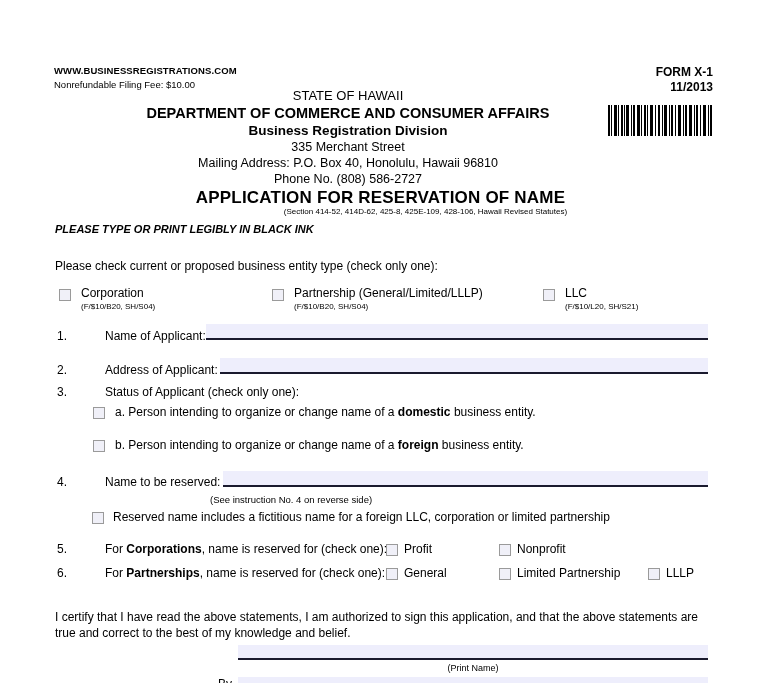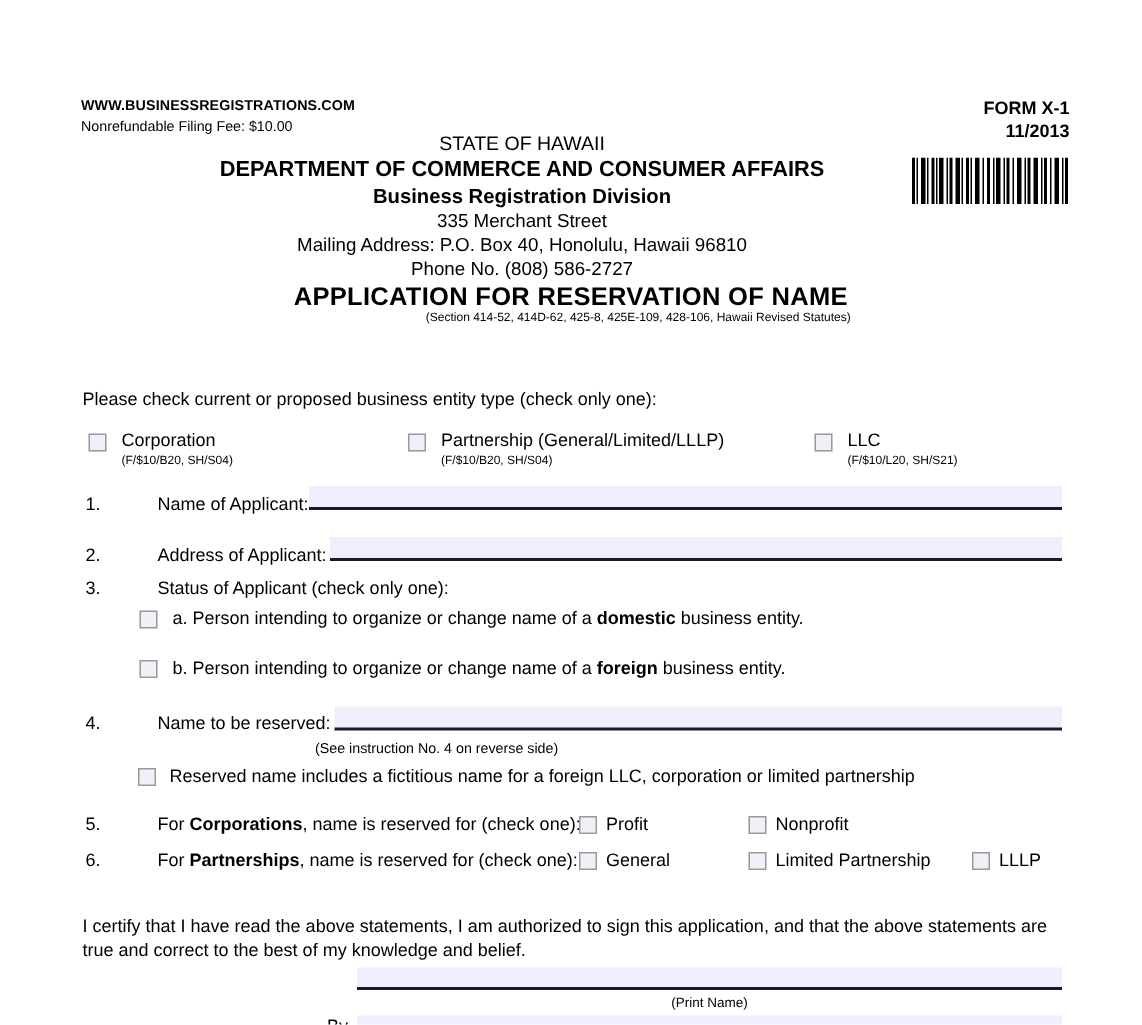--- a/index.html
+++ b/index.html
@@ -321,20 +321,21 @@
     <div class="l1">STATE OF HAWAII</div>
     <div class="l2">DEPARTMENT OF COMMERCE AND CONSUMER AFFAIRS</div>
     <div class="l3">Business Registration Division</div>
     <div class="l4">335 Merchant Street</div>
     <div class="l5">Mailing Address:  P.O. Box 40, Honolulu, Hawaii 96810</div>
     <div class="l6">Phone No. (808) 586-2727</div>
   </div>
 
   <div class="title">APPLICATION FOR RESERVATION OF NAME</div>
   <div class="statute">(Section 414-52, 414D-62, 425-8, 425E-109, 428-106, Hawaii Revised Statutes)</div>
+  <div class="type-print">PLEASE TYPE OR PRINT LEGIBLY IN BLACK INK</div>
 
   <div class="entity-instruction">Please check current or proposed business entity type (check only one):</div>
 
   <div class="entity-opt" id="entity-corp">
     <span class="cbx"></span>
     <span class="lbl">Corporation</span>
     <span class="sub">(F/$10/B20, SH/S04)</span>
   </div>
 
   <div class="entity-opt" id="entity-partnership">

